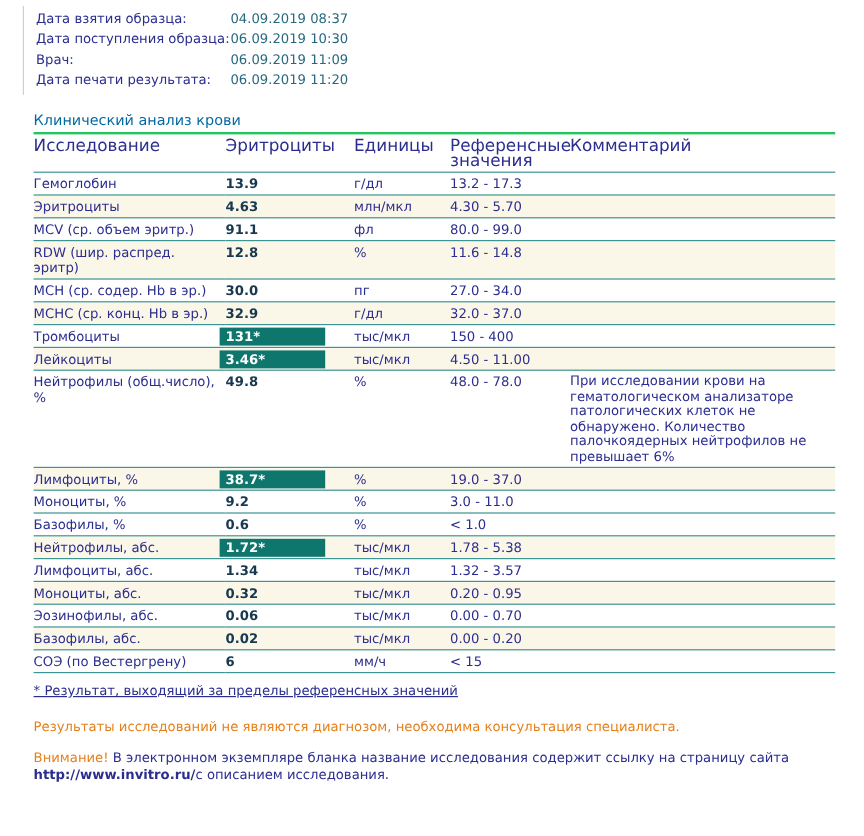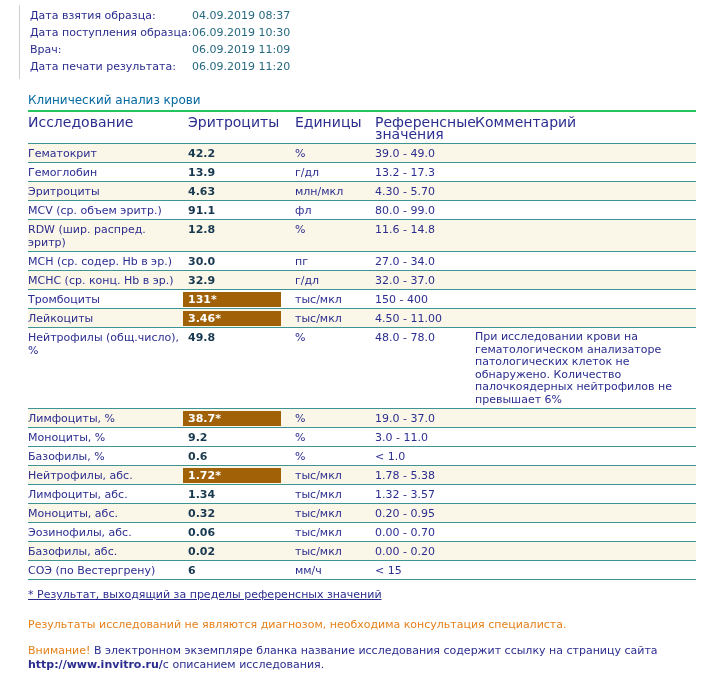--- a/index.html
+++ b/index.html
@@ -58,23 +58,23 @@
     padding: 3px 6px 2px 0;
     line-height: 13px;
     vertical-align: top;
     border-bottom: 1px solid #3d9494;
     color: #2b2d8f;
   }
   tr.stripe td { background: #fbf7e8; }
   td.t-result { font-weight: bold; color: #17384f; }
   .result-chip { display: inline-block; }
   .result-chip.flag {
-    background: #a16207;
+    background: #0f766e;
     color: #ffffff;
-    width: 98px;
+    width: 88px;
     padding: 1px 0 1px 5px;
     margin: -1px 0 -1px -5px;
   }
   td.t-comment { line-height: 12.5px; }
 
   
   .footnote { margin: 8px 0 17px 0; color: #2b2d8f; text-decoration: underline; }
   .warn { line-height: 14px; margin-bottom: 12px; }
   .orange { color: #e6801a; }
   .navy { color: #2b2d8f; }
@@ -117,29 +117,20 @@
     <thead>
       <tr>
         <th>Исследование</th>
         <th>Эритроциты</th>
         <th>Единицы</th>
         <th>Референсные значения</th>
         <th>Комментарий</th>
       </tr>
     </thead>
     <tbody>
-        <tr class="stripe">
-      <td class="t-name">Гематокрит</td>
-      <td class="t-result">
-        <span class="result-chip">42.2</span>
-      </td>
-      <td class="t-units">%</td>
-      <td class="t-ref">39.0 - 49.0</td>
-      <td class="t-comment"></td>
-    </tr>
         <tr>
       <td class="t-name">Гемоглобин</td>
       <td class="t-result">
         <span class="result-chip">13.9</span>
       </td>
       <td class="t-units">г/дл</td>
       <td class="t-ref">13.2 - 17.3</td>
       <td class="t-comment"></td>
     </tr>
         <tr class="stripe">

